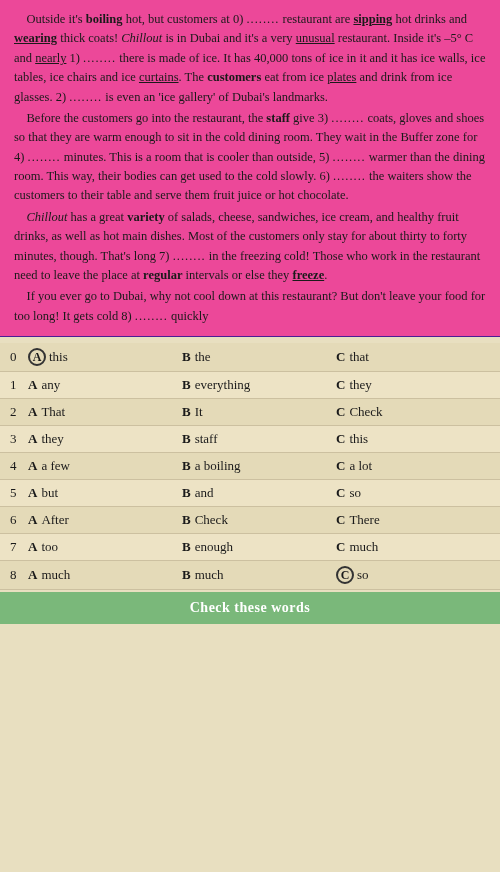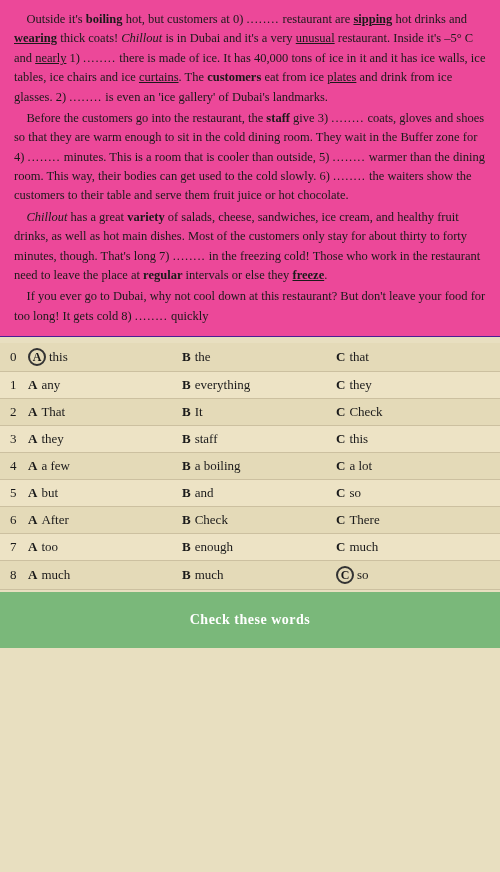--- a/index.html
+++ b/index.html
@@ -95,21 +95,21 @@
       margin-right: 3px;
       flex-shrink: 0;
     }
 
     .check-words-bar {
       background: #7ab87a;
       color: white;
       font-weight: bold;
       font-size: 14px;
       text-align: center;
-      padding: 20px 0;
+      padding: 8px 0;
       margin-top: 2px;
       letter-spacing: 0.5px;
     }
 
     .dotted { letter-spacing: 1px; }
   </style>
 </head>
 <body>
 
 <div class="page">

